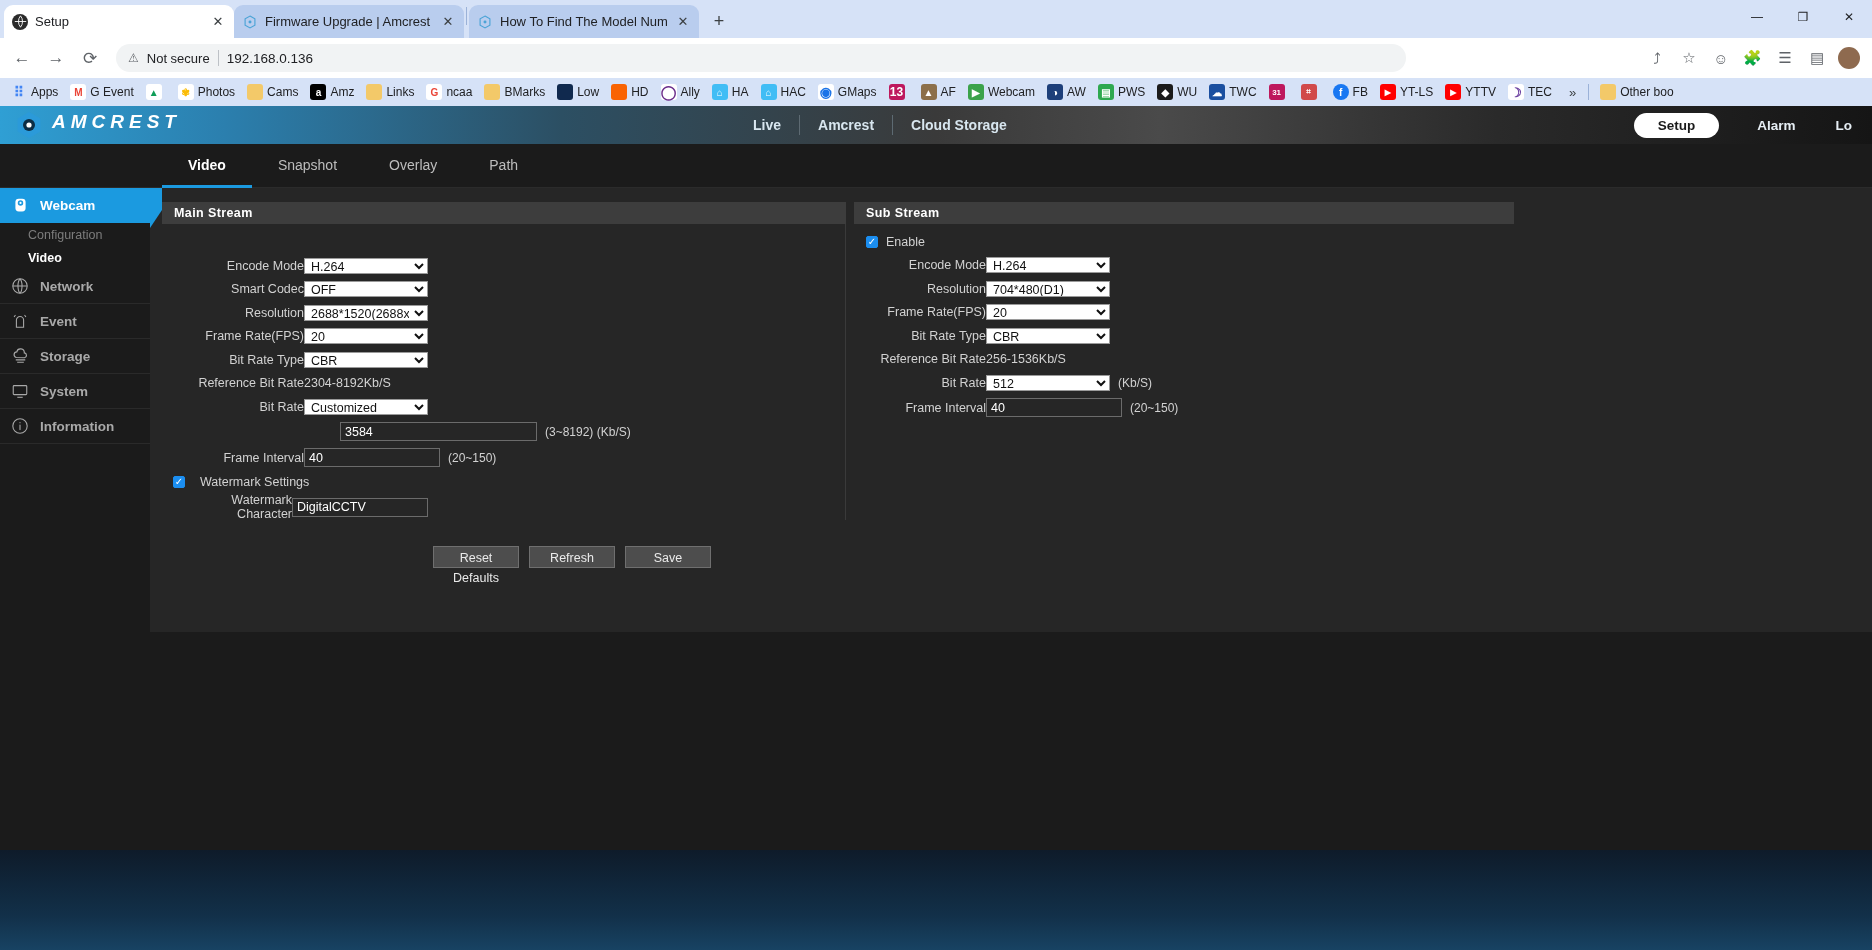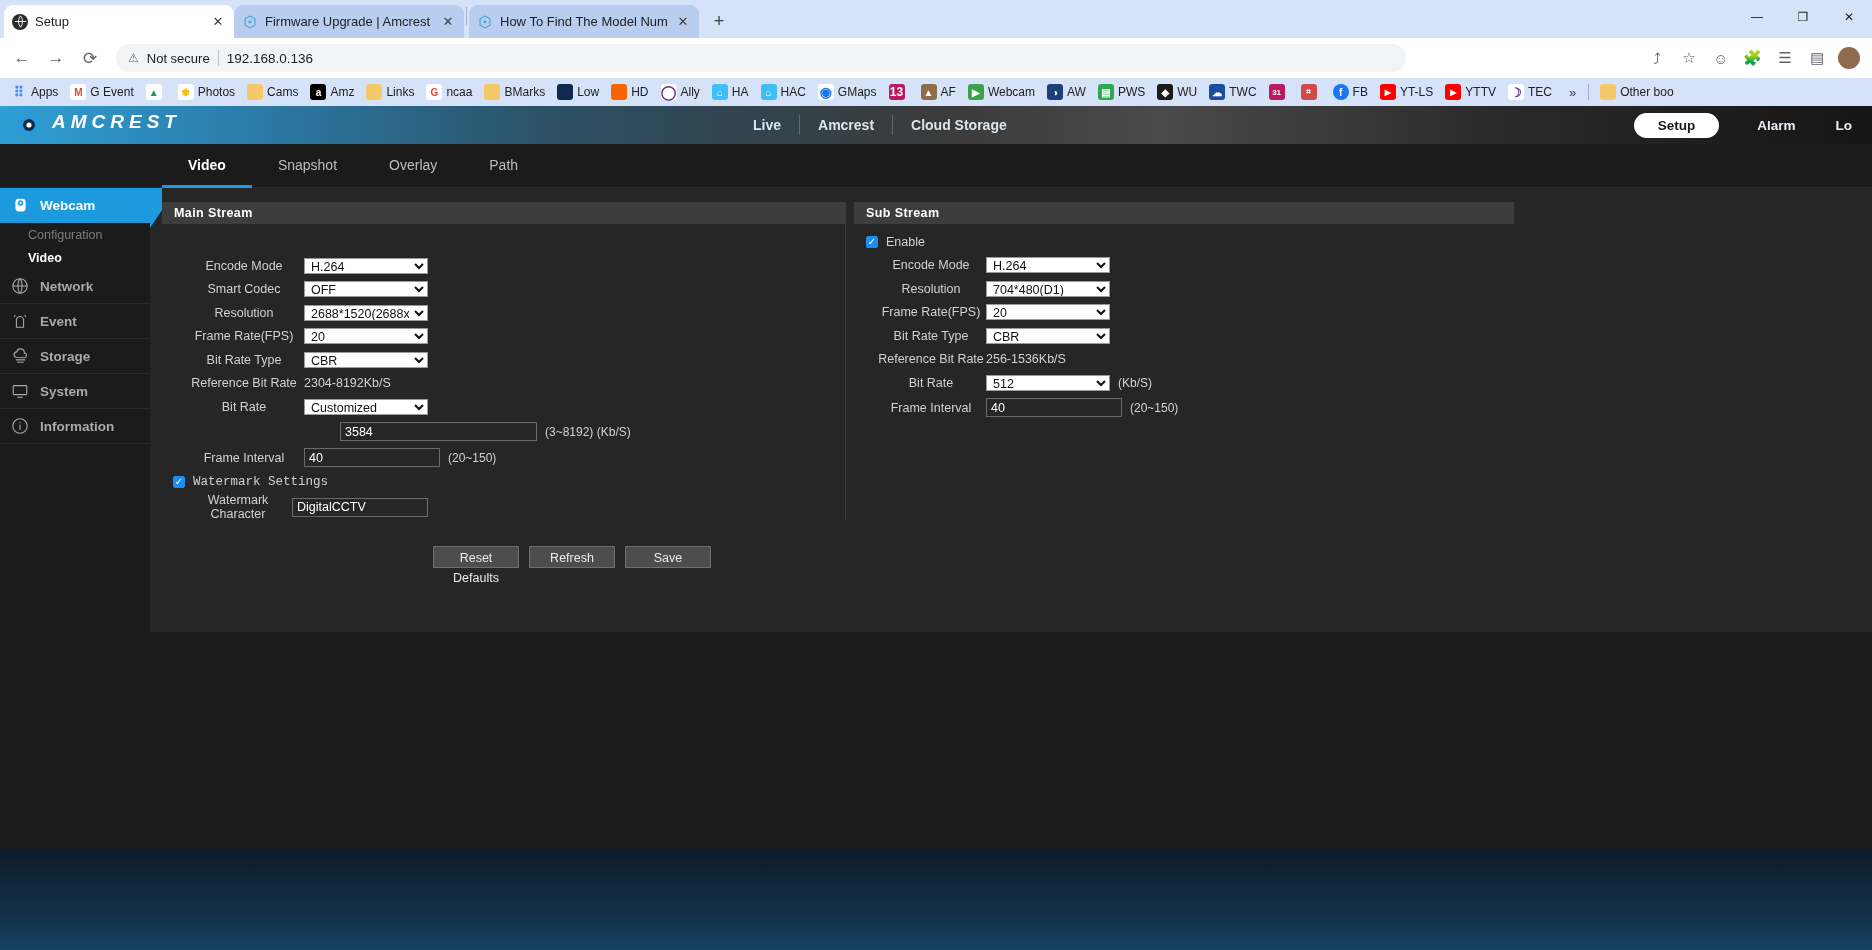--- a/index.html
+++ b/index.html
@@ -152,21 +152,21 @@
   .panel-head {
     height: 22px; background: #3d3d3d; color: #ffffff; font-size: 12.5px;
     font-weight: bold; display:flex; align-items:center; padding-left: 12px;
     letter-spacing: .4px;
   }
   .panel.main .panel-head { width: 684px; }
   .panel.sub .panel-head { width: 660px; }
 
   .form { padding-top: 30px; }
   .row { display: flex; align-items: center; height: 23.5px; margin-bottom: 0px; }
-  .lbl { font-size: 12.5px; color: #d2d2d2; text-align: center; }
+  .lbl { font-size: 12.5px; color: #d2d2d2; text-align: right; }
   .main .lbl { width: 120px; margin-left: 22px; }
   .sub .lbl  { width: 110px; margin-left: 22px; }
   select.inp {
     font-family: "Liberation Sans", sans-serif; font-size: 12.5px;
     background: #ffffff; color: #111; border: 1px solid #9a9a9a;
     height: 16px; padding: 0 2px; -webkit-appearance: menulist;
   }
   .main select.inp { width: 124px; }
   .sub select.inp { width: 124px; }
   input.txt {
@@ -566,21 +566,21 @@
             </div>
 
             <div class="row" style="height:26px;">
               <span class="lbl">Frame Interval</span>
               <input class="txt" style="width: 136px;" value="40">
               <span class="hint">(20~150)</span>
             </div>
 
             <div class="cb-row" style="margin-left:11px;">
               <span class="cb"></span>
-              <span class="lbl" style="width:auto;margin-left:0;font-family:Liberation Mono, monospace;">Watermark Settings</span>
+              <span class="lbl" style="width:auto;margin-left:7px;">Watermark Settings</span>
             </div>
 
             <div class="row" style="height:26px;">
               <span class="lbl" style="width:108px;">Watermark Character</span>
               <input class="txt" style="width: 136px;" value="DigitalCCTV">
             </div>
 
           </div>
         </div>
 

